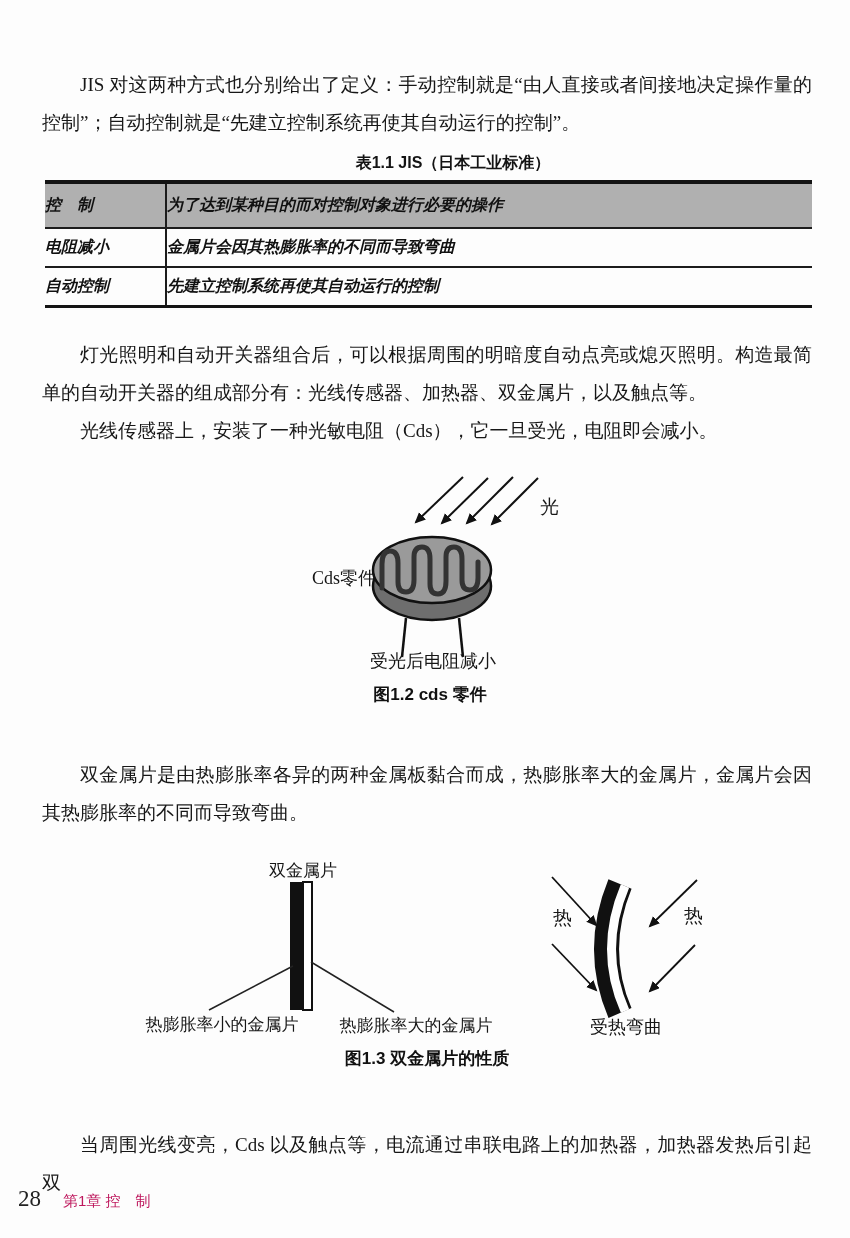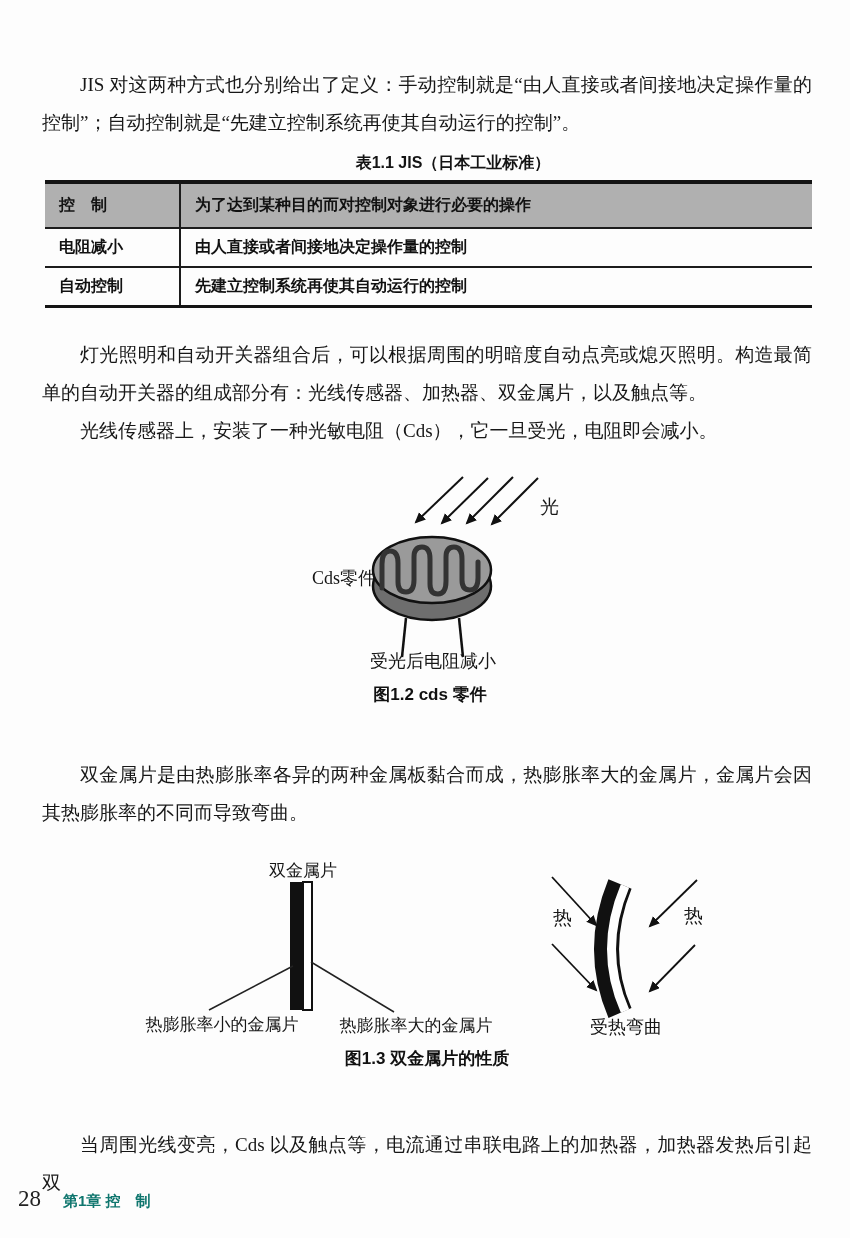--- a/index.html
+++ b/index.html
@@ -36,23 +36,24 @@
     top:180px;left:45px;width:767px;
     border-collapse:collapse;
     border-top:4px solid #141414;
     border-bottom:3px solid #141414;
     font-family:"Liberation Sans","DejaVu Sans",sans-serif;
     font-size:16px;
     color:#111;
   }
   .jis-table td{
     border-bottom:2px solid #1c1c1c;
-    padding:0 10px 0 14px;
+    padding:0 10px 0 0;
     vertical-align:middle;
     font-weight:600;
+    font-style:italic;
   }
   .jis-table tr:last-child td{border-bottom:none;}
   .jis-table td.term{width:110px;border-right:2px solid #1c1c1c;}
   .jis-table tr.hdr{background:#b0b0b0;height:46px;}
   .jis-table tr.hdr td{font-weight:700;}
   .jis-table tr.body-row{height:39px;background:#fdfdfd;}
   .fig-svg{position:absolute;left:0;}
   .fig-label{font-family:"Liberation Serif","DejaVu Serif",serif;fill:#161616;}
   .fig-caption{
     font-family:"Liberation Sans","DejaVu Sans",sans-serif;
@@ -61,43 +62,43 @@
   .footer{
     position:absolute;top:1186px;left:18px;width:500px;
     display:flex;align-items:baseline;gap:22px;
   }
   .footer .pagenum{
     font-size:23px;
     font-family:"Liberation Serif","DejaVu Serif",serif;
     color:#222;
   }
   .footer .chapter{
-    font-size:15px;font-weight:700;
+    font-size:15px;font-weight:400;
     font-family:"Liberation Sans","DejaVu Sans",sans-serif;
-    color:#0f766e;
+    color:#be185d;
   }
 </style>
 </head>
 <body>
 
 <div class="page">
 
   <div class="para" style="top:66px;">JIS 对这两种方式也分别给出了定义：手动控制就是“由人直接或者间接地决定操作量的控制”；自动控制就是“先建立控制系统再使其自动运行的控制”。</div>
 
   <div class="table-title">表1.1 JIS（日本工业标准）</div>
 
   <table class="jis-table">
     <tbody>
         <tr class="hdr" style="background: rgb(176, 176, 176);">
       <td class="term">控　制</td>
       <td>为了达到某种目的而对控制对象进行必要的操作</td>
     </tr>
     <tr class="body-row">
       <td class="term">电阻减小</td>
-      <td>由人直接或者间接地决定操作量的控制</td>
+      <td>金属片会因其热膨胀率的不同而导致弯曲</td>
     </tr>
     <tr class="body-row">
       <td class="term">自动控制</td>
       <td>先建立控制系统再使其自动运行的控制</td>
     </tr>
   </tbody>
     </table>
 
   <div class="para" style="top:336px;">灯光照明和自动开关器组合后，可以根据周围的明暗度自动点亮或熄灭照明。构造最简单的自动开关器的组成部分有：光线传感器、加热器、双金属片，以及触点等。</div>
 

